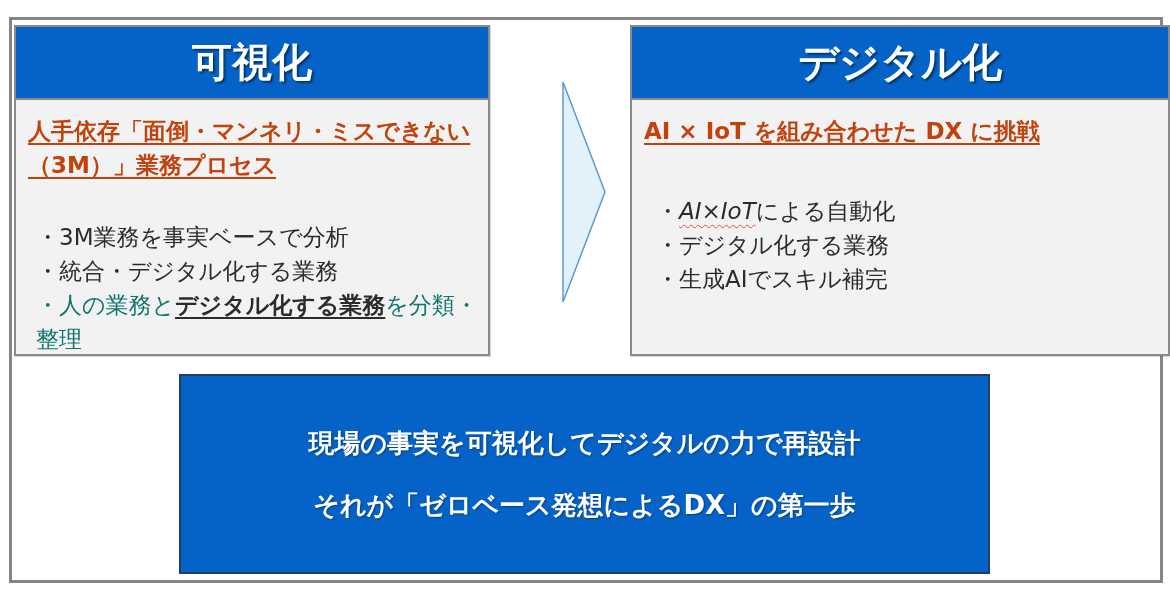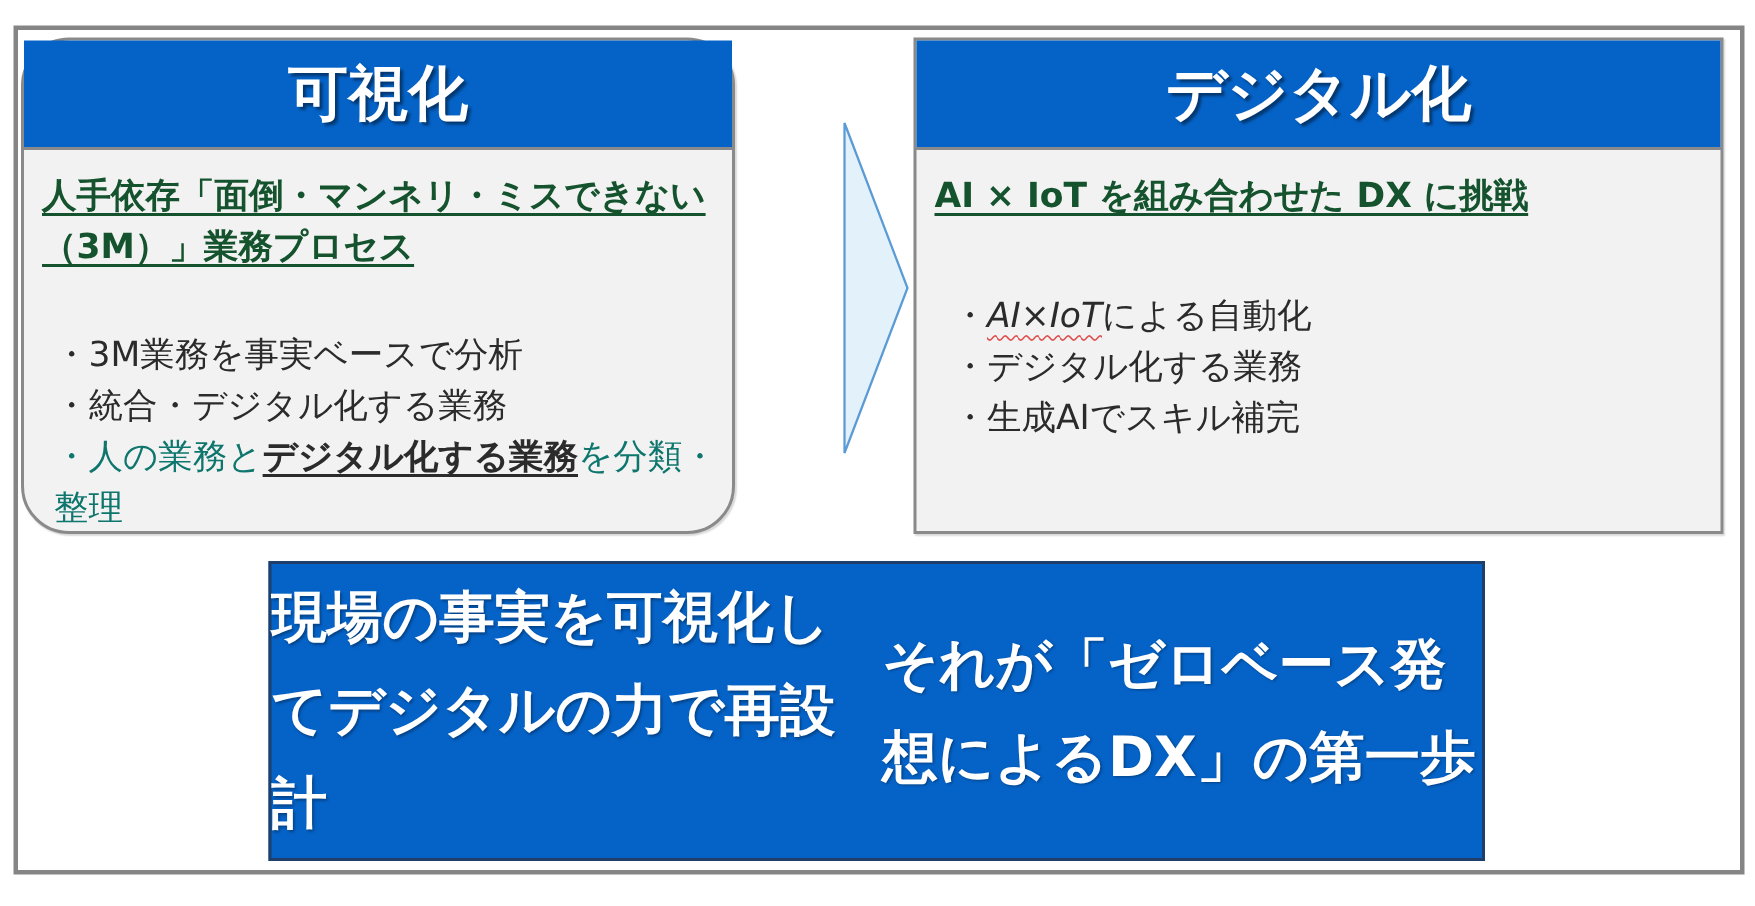--- a/index.html
+++ b/index.html
@@ -9,53 +9,53 @@
     .frame {
       position: absolute; left: 9px; top: 17px; width: 1154px; height: 566px;
       border: 3px solid #858585;
     }
     .panel {
       position: absolute; top: 25px; height: 331px;
       border: 2px solid #8a8a8a;
       background: #f2f2f2;
       box-shadow: 1px 1px 1px rgba(0,0,0,0.15);
     }
-    .panel-left { left: 14px; width: 476px; border-radius: 32px; }
-    .panel-right { left: 609px; width: 540px; }
+    .panel-left { left: 14px; width: 476px; }
+    .panel-right { left: 630px; width: 540px; }
 
     .panel-header {
       height: 73px; background: #0563c8;
       display: flex; align-items: center; justify-content: center;
       color: #ffffff; font-weight: bold; font-size: 40px;
       text-shadow: 2px 2px 2px rgba(0,0,0,0.45);
       border-bottom: 2px solid #8a8a8a;
     }
     .panel-body { padding: 14px 10px 0 12px; }
     .lead {
-      font-size: 23px; font-weight: bold; line-height: 34px; color: #14532d;
+      font-size: 23px; font-weight: bold; line-height: 34px; color: #c2410c;
       text-decoration: underline; text-decoration-thickness: 2px; text-underline-offset: 4px;
     }
     .bullets { list-style: none; font-size: 23px; line-height: 34px; color: #2b2b2b; }
     .panel-left .bullets { margin-top: 38px; padding-left: 8px; }
     .panel-right .bullets { margin-top: 46px; padding-left: 12px; }
     .bullets .em {
       font-weight: bold; text-decoration: underline; text-decoration-thickness: 2px; text-underline-offset: 4px; margin-top: 44px;
     }
     .bullets .faded { color: #0f766e; }
     .spell {
       text-decoration: underline wavy #e05050; text-decoration-thickness: 1px; text-underline-offset: 5px; font-style: italic;
     }
 
     .arrow { position: absolute; left: 560px; top: 78px; width: 50px; height: 228px; }
 
     .summary {
       position: absolute; left: 179px; top: 374px; width: 811px; height: 200px;
       background: #0563c8; border: 2px solid #1f3f6a;
-      display: flex; align-items: center; justify-content: center;
-      color: #ffffff; font-weight: bold; font-size: 37px; line-height: 62px;
+      display: flex; flex-direction: column; align-items: center; justify-content: center;
+      color: #ffffff; font-weight: bold; font-size: 26px; line-height: 62px;
       text-shadow: 1px 1px 2px rgba(0,0,0,0.35);
     }
   </style>
 </head>
 <body>
 
 <div class="frame"></div>
 
 <div class="panel panel-left">
   <div class="panel-header">可視化</div>

